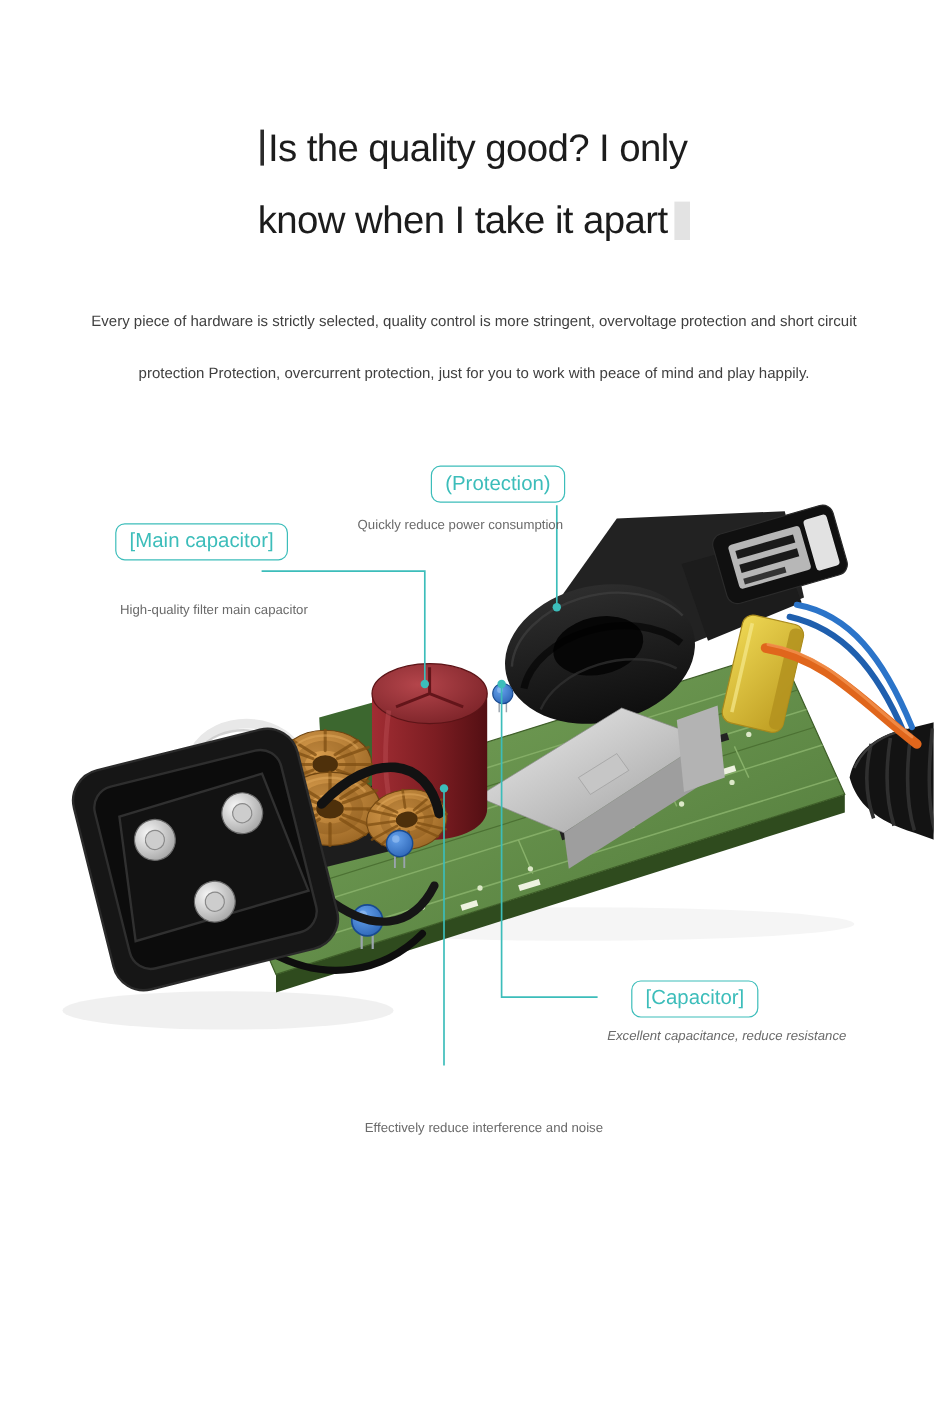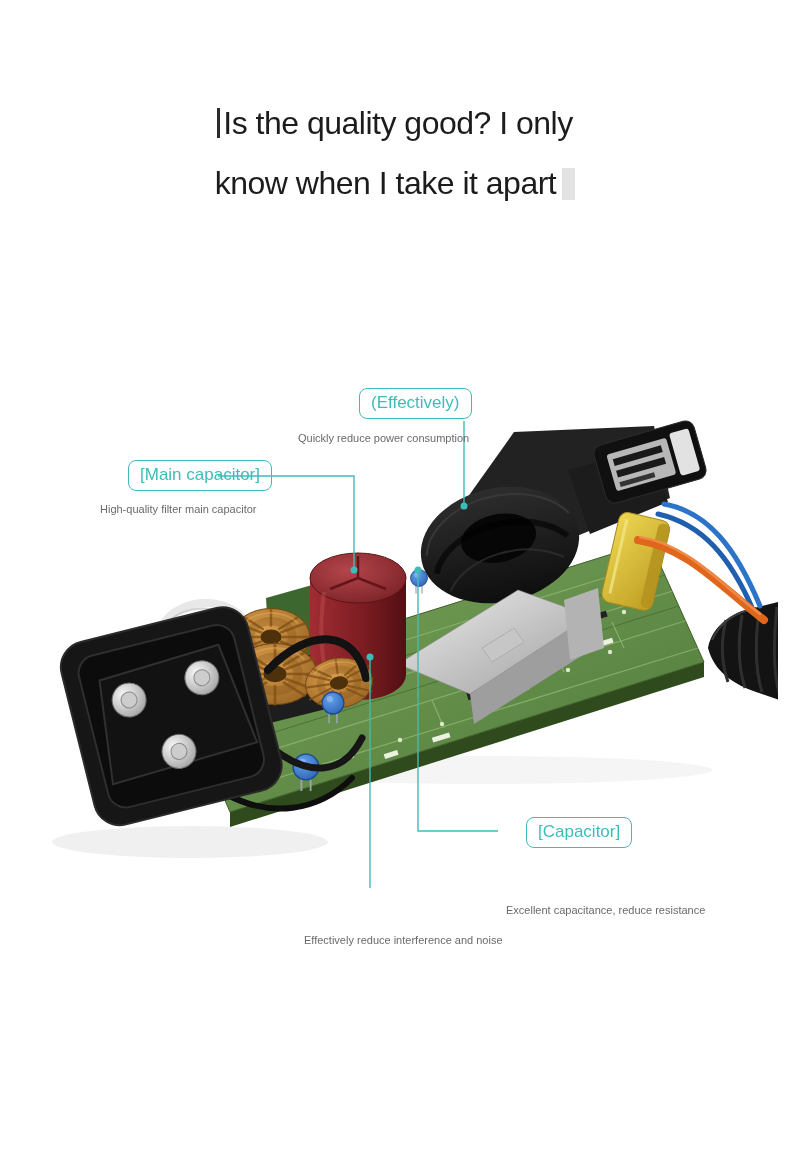--- a/index.html
+++ b/index.html
@@ -20,24 +20,24 @@
   }
   
   .callout{
     position:absolute;display:inline-block;border:1px solid #3cbdba;color:#3cbdba;
     border-radius:8px;font-size:17px;line-height:19px;padding:4px 11px 6px;white-space:nowrap;
     background:rgba(255,255,255,0);
   }
   .desc{position:absolute;font-size:11px;color:#6a6a6a;white-space:nowrap;}
   .co-transformer{left:347px;top:388px;}
   .d-transformer{left:286px;top:432px;}
-  .co-maincap{left:84px;top:460px;margin-left:32px;}
+  .co-maincap{left:84px;top:436px;}
   .d-maincap{left:88px;top:503px;text-align:center;}
   .co-capacitor{left:514px;top:817px;}
-  .d-capacitor{left:494px;top:904px;}
+  .d-capacitor{left:494px;top:858px;font-style:italic;}
   .co-emi{left:289px;top:889px;}
   .d-emi{left:292px;top:934px;}
   
   .product-svg{position:absolute;left:0;top:400px;width:790px;height:560px;}
   
   .footer{
     position:absolute;top:1066px;left:0;right:0;text-align:center;
     font-size:9px;color:#9b9b9b;letter-spacing:0;
   }
 </style>
@@ -45,21 +45,22 @@
 <body>
 
 <div class="canvas">
 
   <h1 class="title">
     <span class="cursor-bar"></span><span>Is the quality good? I only</span><br>
     <span>know when I take it apart</span><span class="select-box"></span>
   </h1>
 
   <p class="subtitle">
-    <br>
+    <span>Every piece of hardware is strictly selected, quality control is more stringent, overvoltage protection and short circuit</span><br>
+    <span>protection Protection, overcurrent protection, just for you to work with peace of mind and play happily.</span>
   </p>
 
   <svg class="product-svg" viewBox="0 400 790 560" xmlns="http://www.w3.org/2000/svg">
     <defs>
       <linearGradient id="gBoard" x1="0" y1="0" x2="1" y2="1">
         <stop offset="0" stop-color="#7aa65c"></stop>
           <stop offset="1" stop-color="#4f7839"></stop>
       </linearGradient>
       <linearGradient id="gMetal" x1="0" y1="0" x2="1" y2="1">
         <stop offset="0" stop-color="#ededed"></stop>
@@ -265,21 +266,21 @@
       <path d="M358 658 L358 888"></path>
     </g>
     <g fill="#3cbdba">
       <circle cx="452" cy="506" r="3.5"></circle>
       <circle cx="342" cy="570" r="3.5"></circle>
       <circle cx="406" cy="570" r="3.5"></circle>
       <circle cx="358" cy="657" r="3.5"></circle>
     </g>
   </svg>
 
-  <div class="callout co-transformer">(Effectively)</div>
+  <div class="callout co-transformer">(Protection)</div>
   <div class="desc d-transformer">Quickly reduce power consumption</div>
 
   <div class="callout co-maincap">[Main capacitor]</div>
   <div class="desc d-maincap">High-quality filter main capacitor</div>
 
   <div class="callout co-capacitor">[Capacitor]</div>
   <div class="desc d-capacitor">Excellent capacitance, reduce resistance</div>
 
   <div class="desc d-emi">Effectively reduce interference and noise</div>
 

